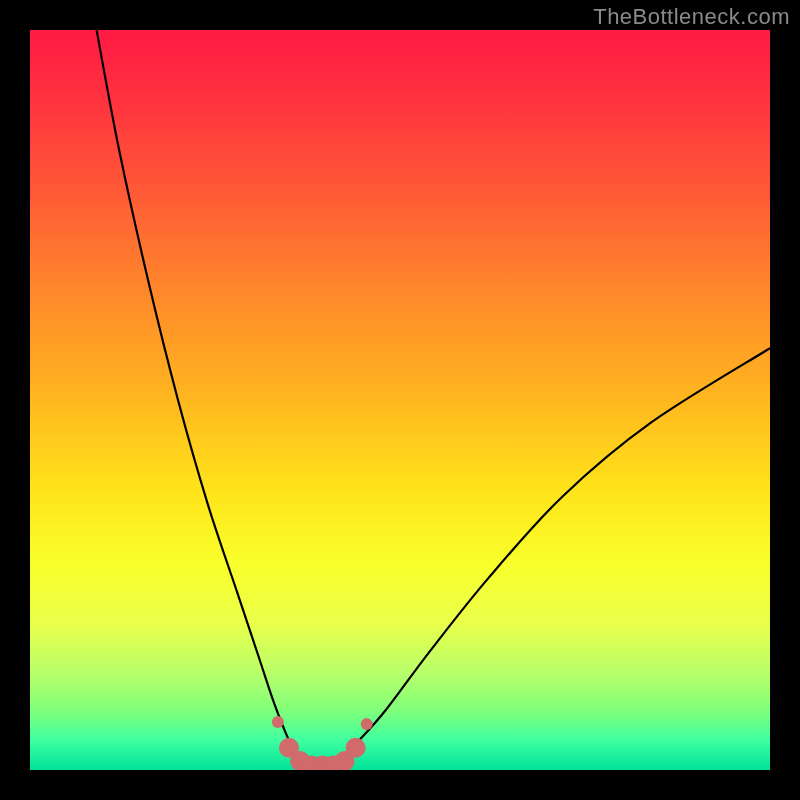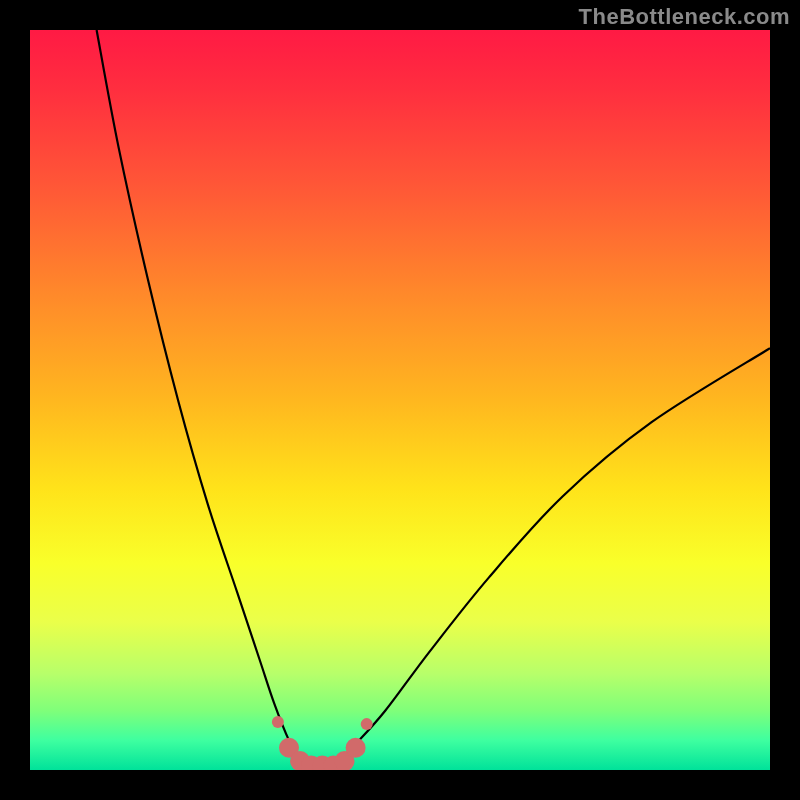--- a/index.html
+++ b/index.html
@@ -39,21 +39,21 @@
       #3effa0 96%,
       #00e29a 100%
     );
   }
   .watermark {
     position: absolute;
     top: 4px;
     right: 10px;
     color: #8a8a8a;
     font-size: 22px;
-    font-weight: 700;
+    font-weight: 400;
     letter-spacing: 0.5px;
     z-index: 5;
   }
   svg.curve {
     position: absolute;
     left: 0;
     top: 0;
     width: 740px;
     height: 740px;
     z-index: 3;

